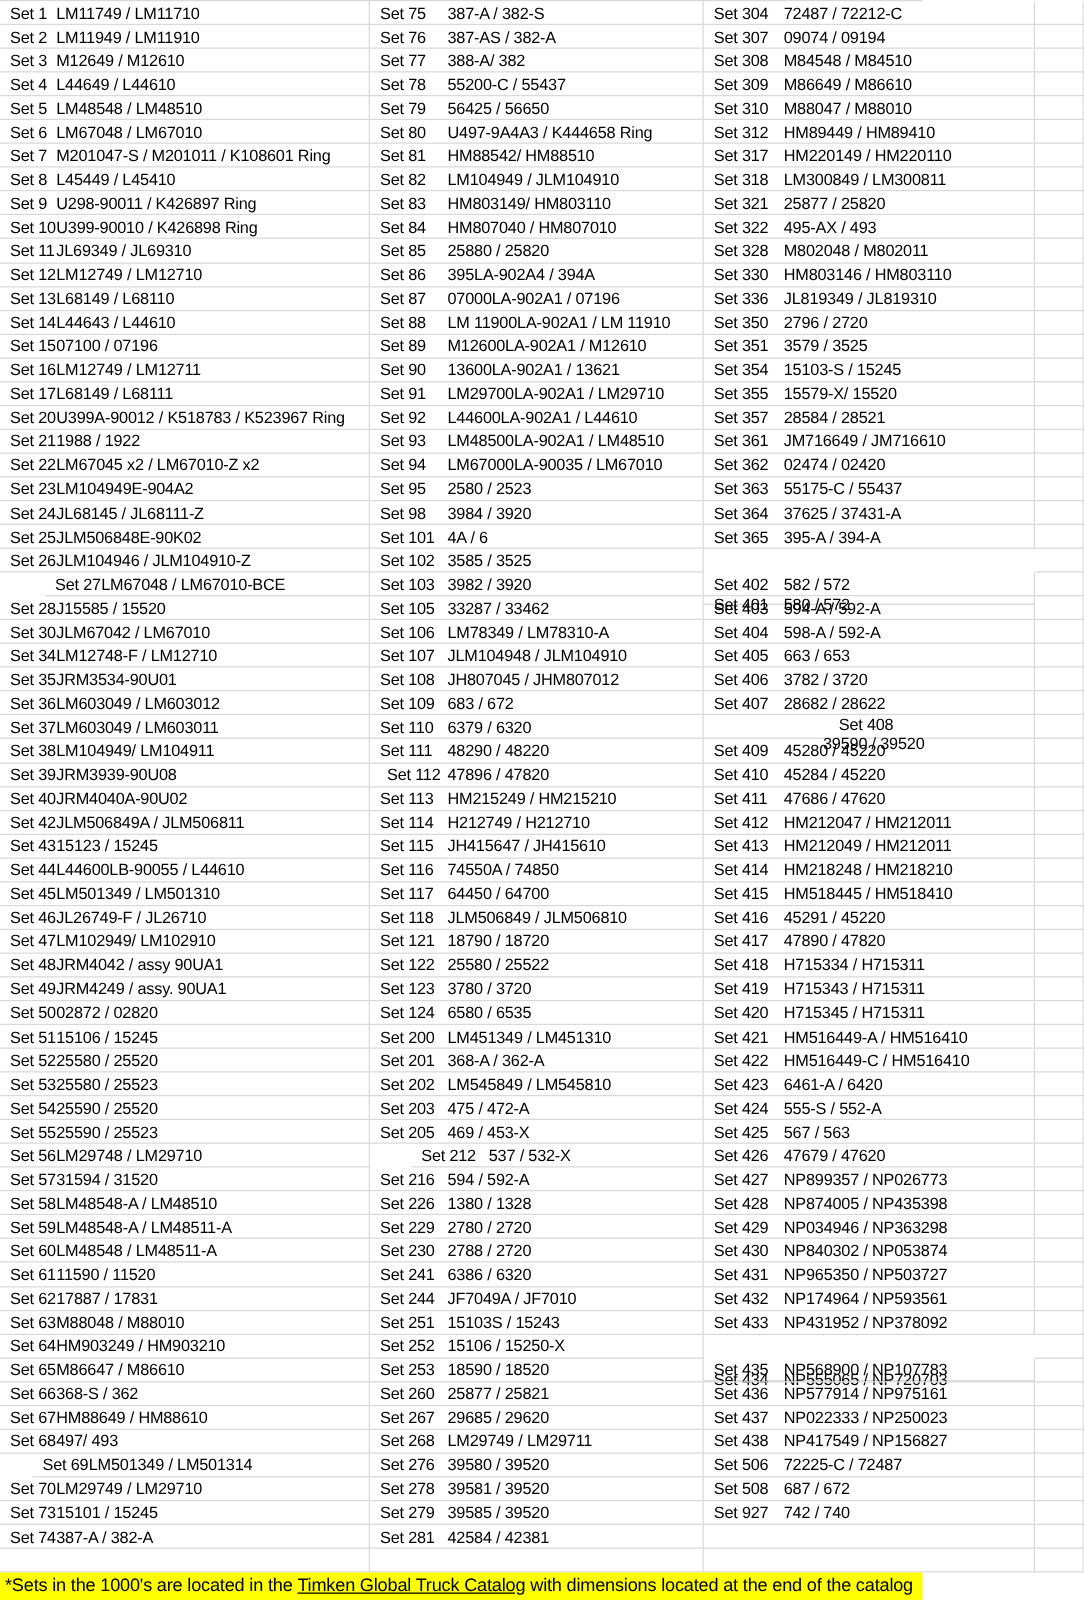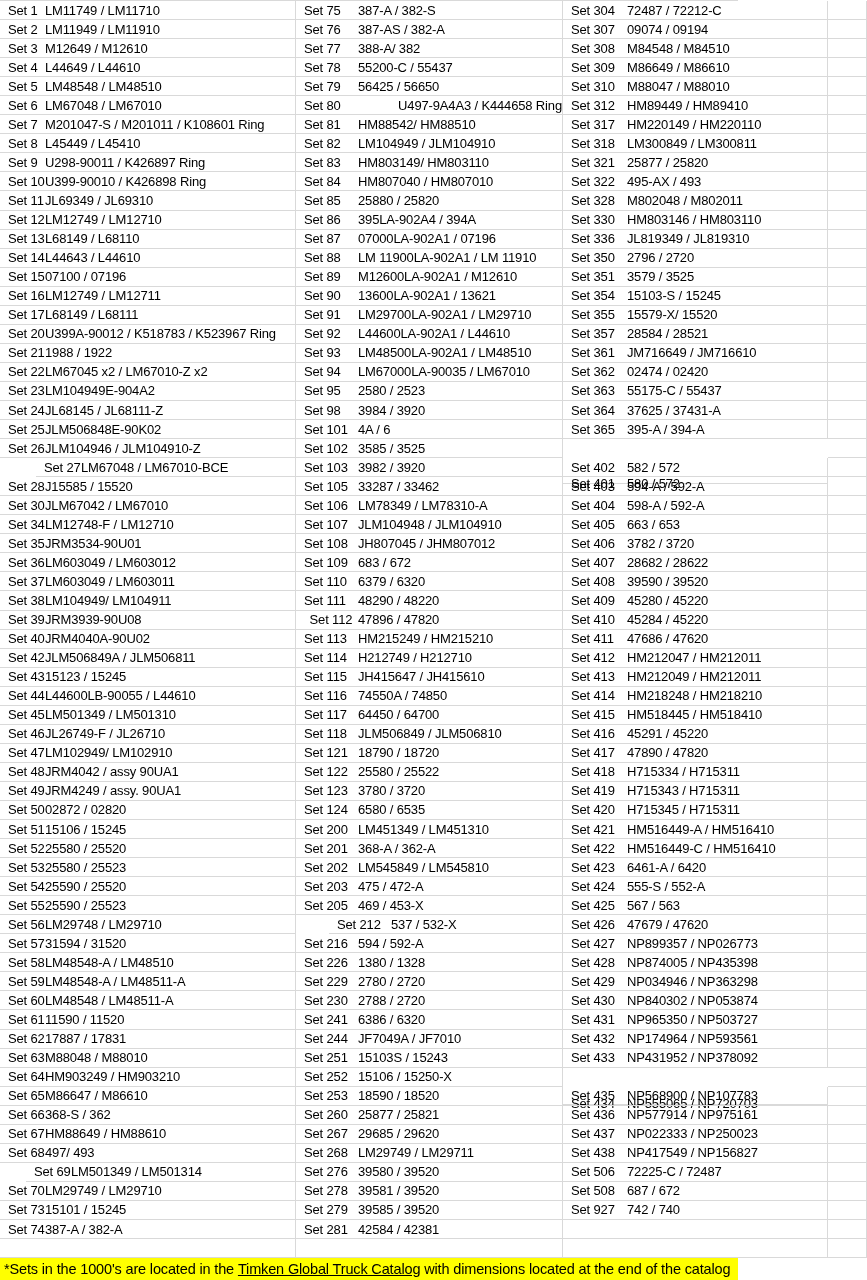--- a/index.html
+++ b/index.html
@@ -116,21 +116,21 @@
       </div>
       <div class="cell g2" style="border-bottom-color: rgb(217, 217, 217); border-right-color: rgb(217, 217, 217);">
         <span class="set-label lbl2">Set 310</span>
         <span class="parts">M88047 / M88010</span>
       </div>
       <div class="cell g3" style="border-bottom-color: rgb(217, 217, 217); border-right-color: rgb(217, 217, 217);"></div>
       <div class="cell g0" style="border-bottom-color: rgb(217, 217, 217); border-right-color: rgb(217, 217, 217);">
         <span class="set-label lbl0">Set 6</span>
         <span class="parts">LM67048 / LM67010</span>
       </div>
-      <div class="cell g1" style="border-bottom-color: rgb(217, 217, 217); border-right-color: rgb(217, 217, 217); justify-content: space-between;">
+      <div class="cell g1" style="border-bottom-color: rgb(217, 217, 217); border-right-color: rgb(217, 217, 217);">
         <span class="set-label lbl1">Set 80</span>
         <span class="parts">U497-9A4A3 / K444658 Ring</span>
       </div>
       <div class="cell g2" style="border-bottom-color: rgb(217, 217, 217); border-right-color: rgb(217, 217, 217);">
         <span class="set-label lbl2">Set 312</span>
         <span class="parts">HM89449 / HM89410</span>
       </div>
       <div class="cell g3" style="border-bottom-color: rgb(217, 217, 217); border-right-color: rgb(217, 217, 217);"></div>
       <div class="cell g0" style="border-bottom-color: rgb(217, 217, 217); border-right-color: rgb(217, 217, 217);">
         <span class="set-label lbl0">Set 7</span>
@@ -445,21 +445,21 @@
       </div>
       <div class="cell g3" style="border-bottom-color: rgb(217, 217, 217); border-right-color: rgb(217, 217, 217);"></div>
       <div class="cell g0" style="border-bottom-color: rgb(217, 217, 217); border-right-color: rgb(217, 217, 217);">
         <span class="set-label lbl0">Set 37</span>
         <span class="parts">LM603049 / LM603011</span>
       </div>
       <div class="cell g1" style="border-bottom-color: rgb(217, 217, 217); border-right-color: rgb(217, 217, 217);">
         <span class="set-label lbl1">Set 110</span>
         <span class="parts">6379 / 6320</span>
       </div>
-      <div class="cell g2" style="border-bottom-color: rgb(217, 217, 217); border-right-color: rgb(217, 217, 217);">
+      <div class="cell g2" style="border-bottom-color: rgb(217, 217, 217); border-right-color: rgb(217, 217, 217); flex-direction: column;">
         <span class="set-label lbl2">Set 408</span>
         <span class="parts">39590 / 39520</span>
       </div>
       <div class="cell g3" style="border-bottom-color: rgb(217, 217, 217); border-right-color: rgb(217, 217, 217);"></div>
       <div class="cell g0" style="border-bottom-color: rgb(217, 217, 217); border-right-color: rgb(217, 217, 217);">
         <span class="set-label lbl0">Set 38</span>
         <span class="parts">LM104949/ LM104911</span>
       </div>
       <div class="cell g1" style="border-bottom-color: rgb(217, 217, 217); border-right-color: rgb(217, 217, 217);">
         <span class="set-label lbl1">Set 111</span>

